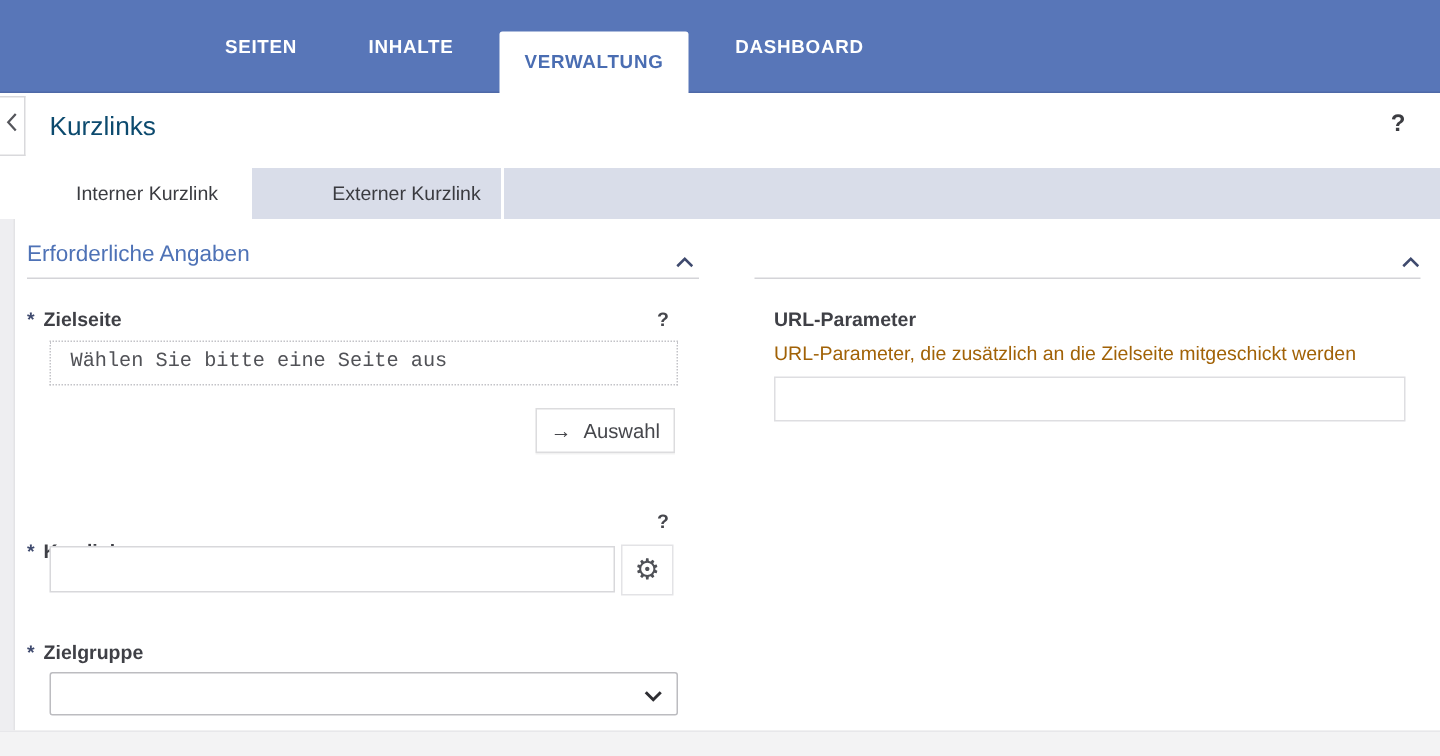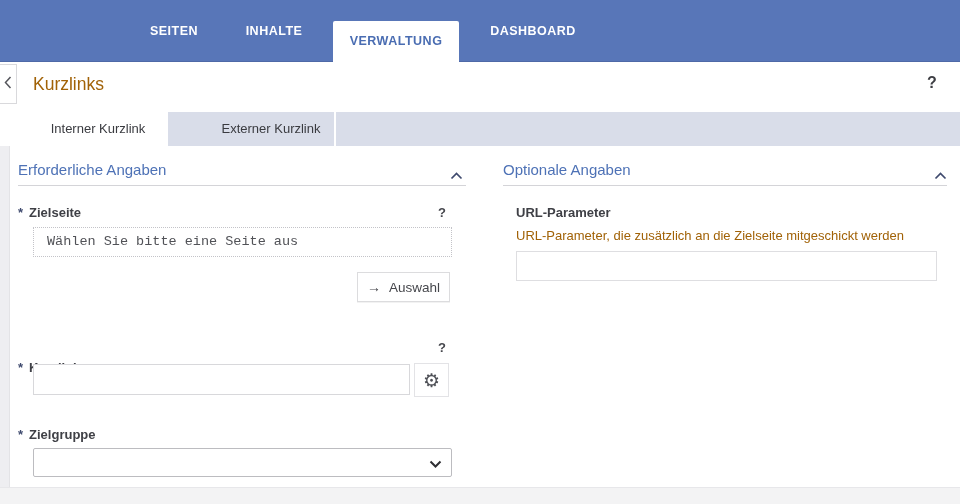--- a/index.html
+++ b/index.html
@@ -15,21 +15,21 @@
                         color:#4a6db2; border-radius:2px 2px 0 0; }
   .tab-seiten { left:130px; width:88px; }
   .tab-inhalte { left:228px; width:92px; }
   .tab-verwaltung { left:333px; width:126px; }
   .tab-dashboard { left:480px; width:106px; }
 
   
   .pageheader { position:absolute; left:0; top:62px; width:960px; height:50px; background:#ffffff; }
   .back-btn { position:absolute; left:0; top:2px; width:17px; height:40px; background:#ffffff;
               border:1px solid #d9d9dc; border-left:none; display:flex; align-items:center; justify-content:center; cursor:pointer; }
-  .page-title { position:absolute; left:33px; top:12px; font-size:17.5px; color:#a16207; }
+  .page-title { position:absolute; left:33px; top:12px; font-size:17.5px; color:#0c4a6e; }
   .page-help { position:absolute; left:922px; top:12px; width:20px; text-align:center;
                font-size:16px; font-weight:700; color:#3c3d42; cursor:pointer; }
 
   
   .subtabs { position:absolute; left:0; top:112px; width:960px; height:34px; background:#d9dde9; }
   .subtab { position:absolute; top:0; height:34px; line-height:34px; text-align:center;
             font-size:13px; color:#3a3b40; cursor:pointer; }
   .subtab-1 { left:0; width:168px; background:#ffffff;padding-left:28px; }
   .subtab-2 { left:168px; width:168px; background:#d9dde9; border-right:2px solid #ffffff;padding-left:40px; }
 
@@ -139,21 +139,20 @@
     <span class="marker">*</span><span>Zielgruppe</span>
   </div>
   <div class="select-box">
     <span>
       <svg width="13" height="8" viewBox="0 0 13 8">
           <polyline points="1.5,1.5 6.5,6.5 11.5,1.5" fill="none" stroke="#2e2e33" stroke-width="2"></polyline>
         </svg>
     </span>
   </div>
 
-  <div class="section-title" style="left:503px; top:161px;">Optionale Angaben</div>
   <div class="section-chevron" style="left:934px; top:166px;">
     <svg width="13" height="8" viewBox="0 0 13 8">
         <polyline points="1.5,6.5 6.5,1.5 11.5,6.5" fill="none" stroke="#3f4a6e" stroke-width="1.7"></polyline>
       </svg>
   </div>
   <div class="section-rule" style="left:503px; top:185px; width:444px;"></div>
 
   <div class="field-label" style="left:516px; top:205px;">
     <span>URL-Parameter</span>
   </div>

